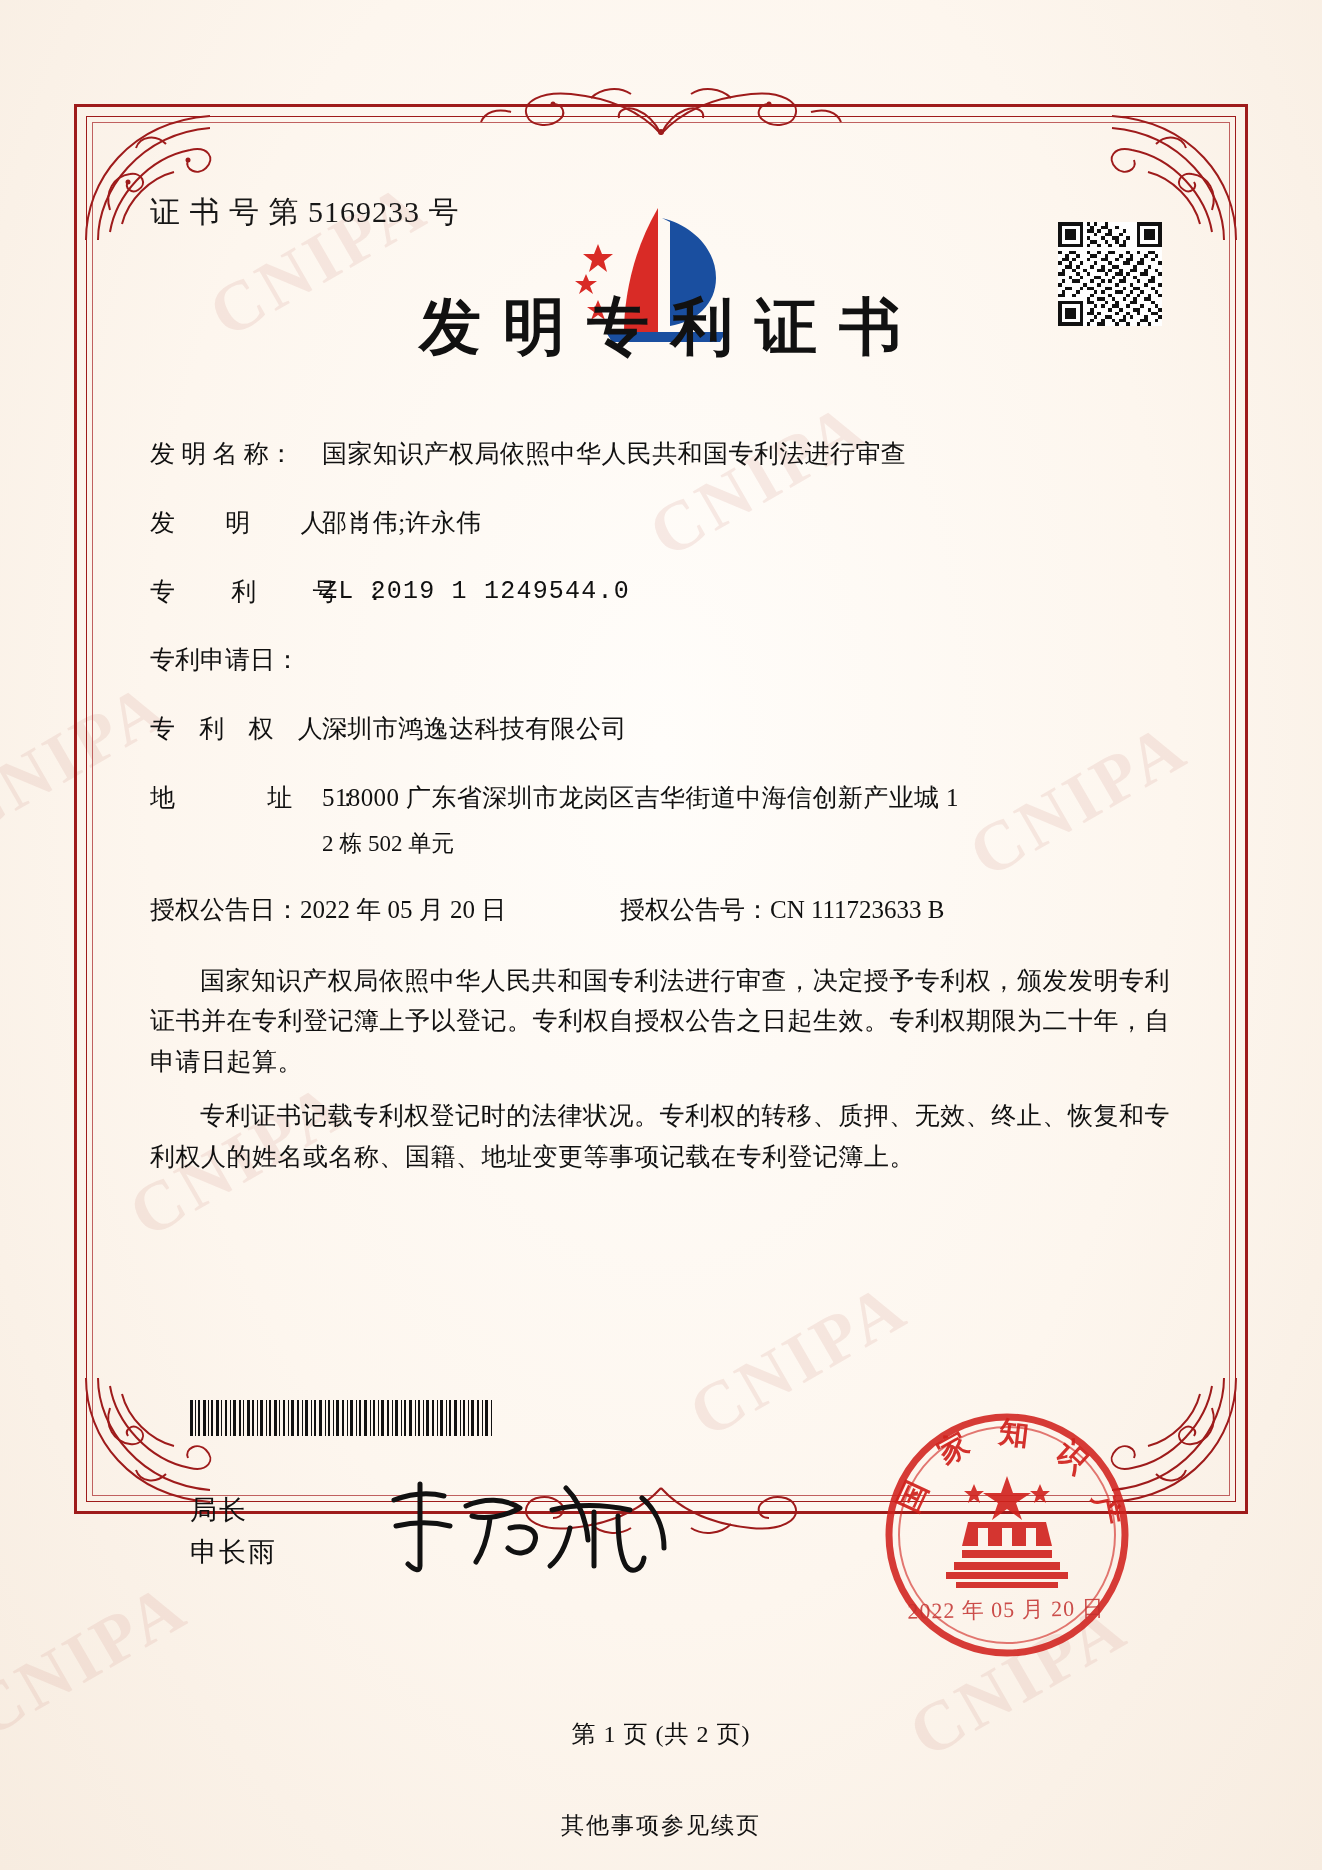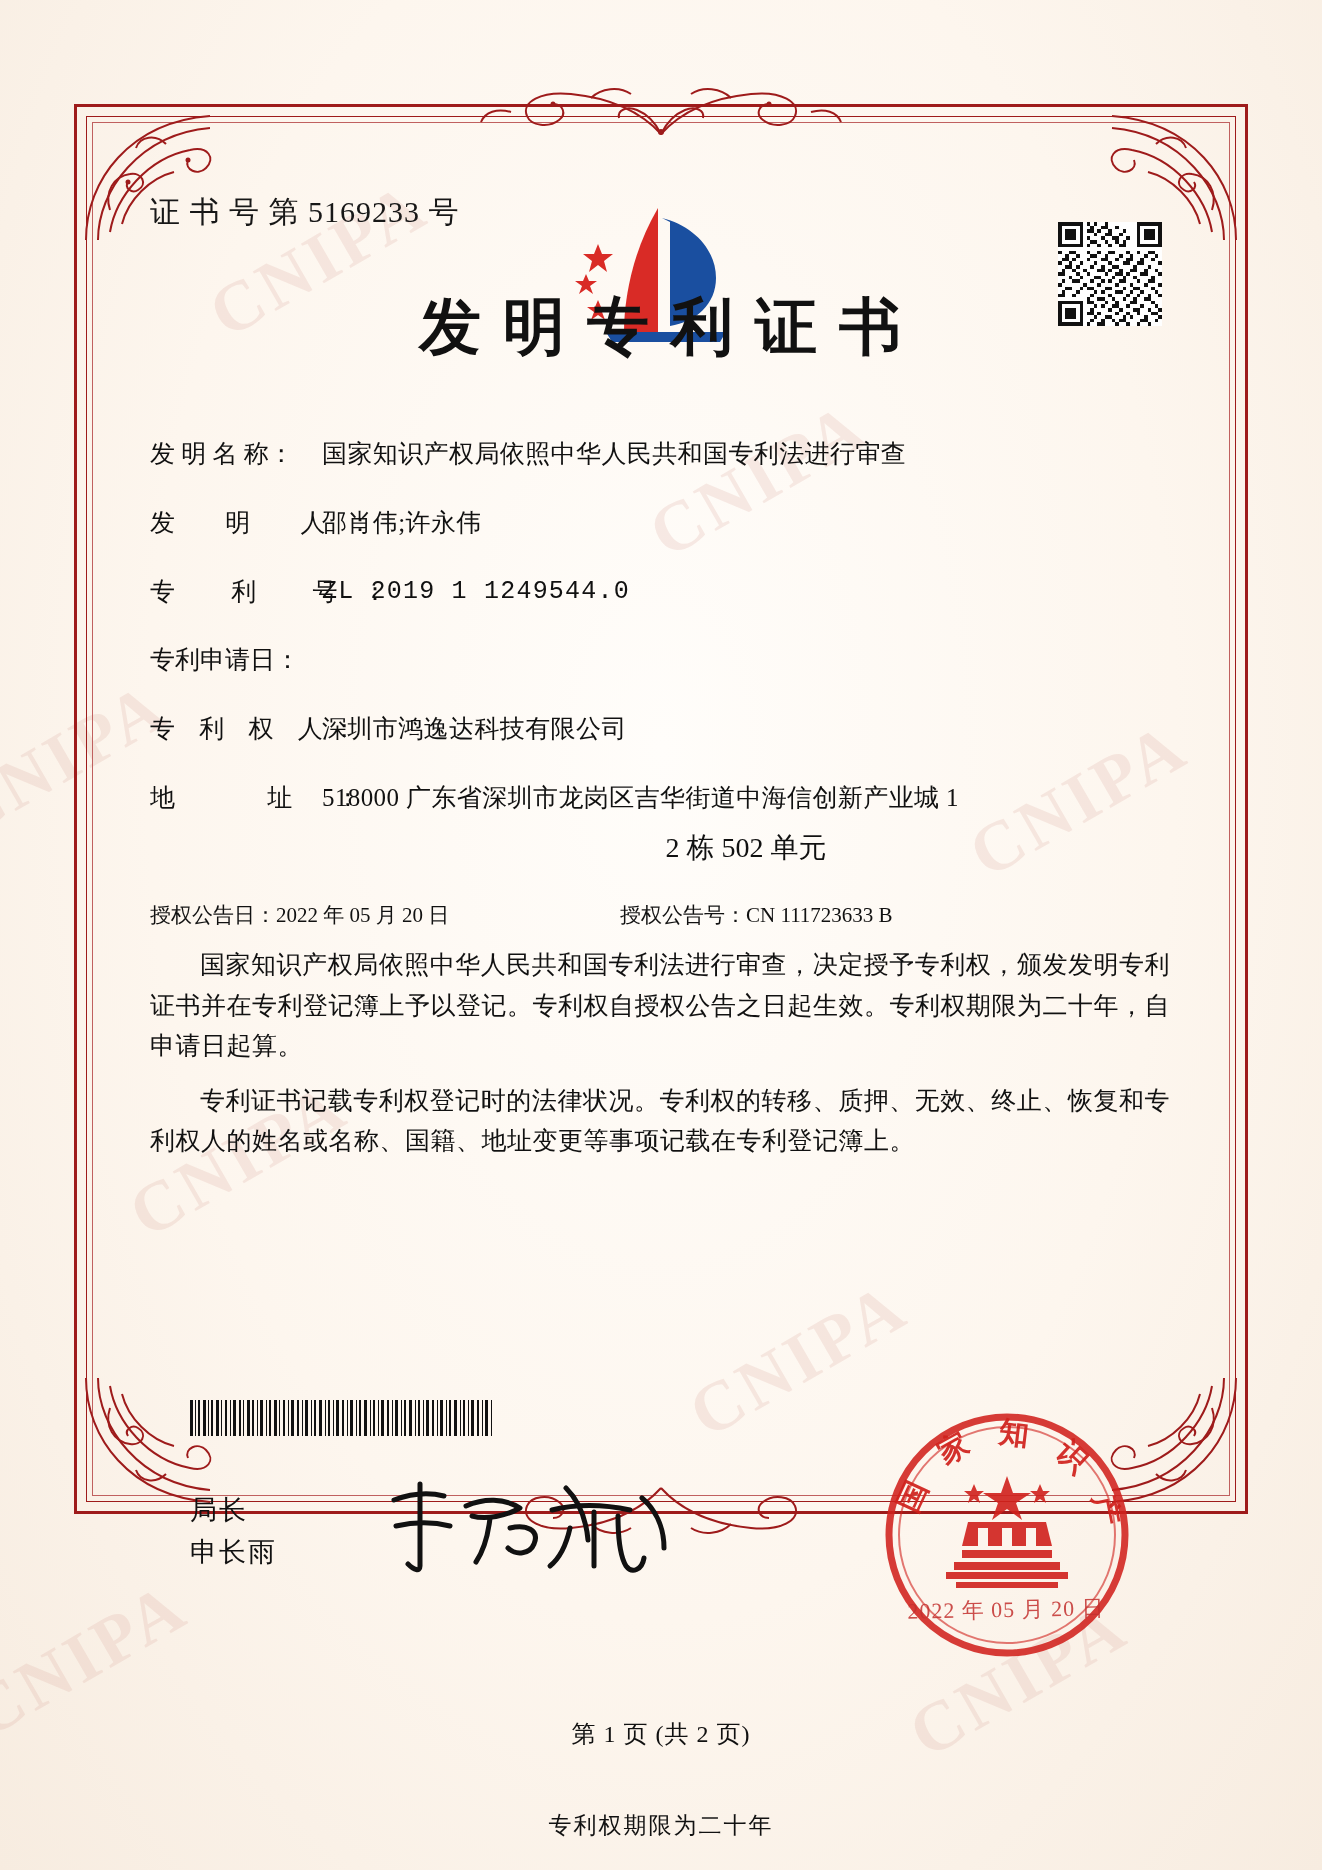--- a/index.html
+++ b/index.html
@@ -173,28 +173,27 @@
     letter-spacing: 0.4px;
   }
   .f-value.mono {
     font-family: Liberation Mono, monospace;
     letter-spacing: 1.2px;
   }
   .addr-2nd {
     padding-left: 172px;
     margin-top: -22px;
     margin-bottom: 30px;
-    font-size: 28px;
-    text-align: center;
+    font-size: 23px;
   }
 
   .grant-row {
     display: flex;
-    font-size: 21px;
-    margin-bottom: 14px;
+    font-size: 25px;
+    margin-bottom: 31px;
   }
   .grant-row .g1 { width: 470px; }
   .grant-row .g2 { flex: 1; }
 
   .para {
     font-size: 25px;
     line-height: 1.62;
     text-align: justify;
     text-indent: 50px;
     margin: 14px 0 0 0;
@@ -741,15 +740,15 @@
     <defs>
       <path id="sealArc" d="M 125,125 m -92,0 a 92,92 0 1,1 184,0"></path>
     </defs>
     <text font-family="'Liberation Serif', serif" font-size="30" font-weight="bold" fill="#d0211c" opacity="0.92" letter-spacing="10">
       <textPath href="#sealArc" startOffset="7%">国 家 知 识 产 权 局</textPath>
     </text>
   </svg>
   <div class="seal-date">2022 年 05 月 20 日</div>
 
   <div class="page-num">第 1 页 (共 2 页)</div>
-  <div class="footer-note">专利权期限为二十年</div>
+  <div class="footer-note">其他事项参见续页</div>
 
 </div>
 
 </body></html>

